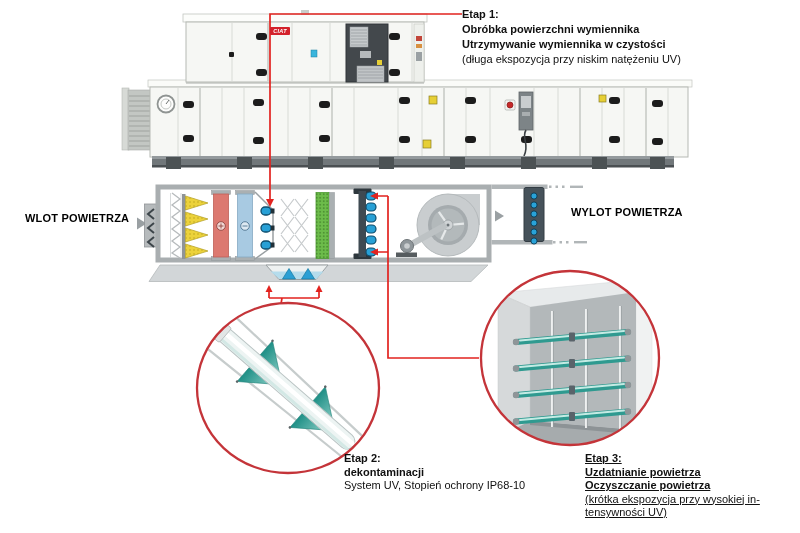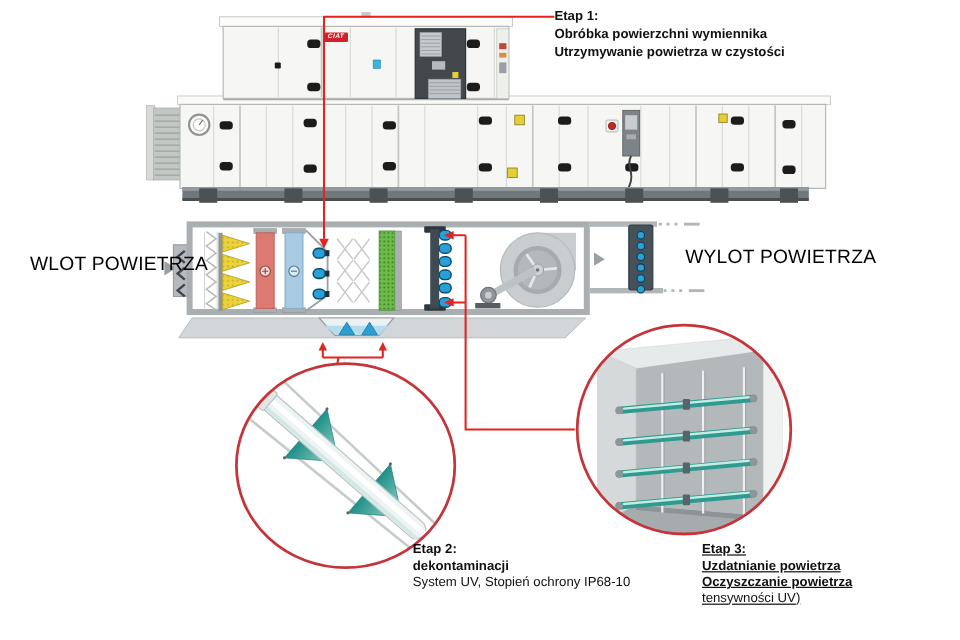--- a/index.html
+++ b/index.html
@@ -4,21 +4,21 @@
 <style>
   html,body{margin:0;padding:0;background:#fff;}
   .stage{position:relative;width:800px;height:533px;background:#ffffff;overflow:hidden;
          font-family:"Liberation Sans",sans-serif;}
   .stage svg{position:absolute;left:0;top:0;}
   .callout{position:absolute;color:#101010;font-size:11px;}
   .callout div{white-space:nowrap;}
   .lh15 div{line-height:15px;}
   .lh13 div{line-height:13.5px;}
   .b{font-weight:700;}
-  .flow-label{position:absolute;color:#000;font-size:16px;font-weight:400;letter-spacing:.2px;white-space:nowrap;}
+  .flow-label{position:absolute;color:#000;font-size:11px;font-weight:700;letter-spacing:.2px;white-space:nowrap;}
   .brand-logo{position:absolute;left:270px;top:27px;width:20px;height:8px;background:#d3212b;
       color:#fff;font-size:5.5px;font-weight:700;font-style:italic;text-align:center;line-height:8px;
       border-radius:1px;letter-spacing:.3px;}
 </style>
 </head>
 <body>
 
 <div class="stage">
 <svg width="800" height="533" viewBox="0 0 800 533">
   <defs>
@@ -353,28 +353,30 @@
 </svg>
 
 <div class="brand-logo">CIAT</div>
 
 <div class="flow-label" style="left:25px;top:212px;">WLOT POWIETRZA</div>
 <div class="flow-label" style="left:571px;top:206px;">WYLOT POWIETRZA</div>
 
 <div class="callout lh15" style="left:462px;top:7px;">
   <div class="b">Etap 1:</div>
   <div class="b">Obróbka powierzchni wymiennika</div>
-  <div class="b">Utrzymywanie powietrza w czystości</div>
+  <div class="b">Utrzymywanie wymiennika w czystości</div>
+  <div>(długa ekspozycja przy niskim natężeniu UV)</div>
 </div>
 
 <div class="callout lh13" style="left:344px;top:452px;">
   <div class="b">Etap 2:</div>
   <div class="b">dekontaminacji</div>
   <div>System UV, Stopień ochrony IP68-10</div>
 </div>
 
 <div class="callout lh13" style="left:585px;top:452px;text-decoration:underline;">
   <div class="b">Etap 3:</div>
   <div class="b">Uzdatnianie powietrza</div>
   <div class="b">Oczyszczanie powietrza</div>
+  <div>(krótka ekspozycja przy wysokiej in-</div>
   <div>tensywności UV)</div>
 </div>
 </div>
 
 </body></html>

